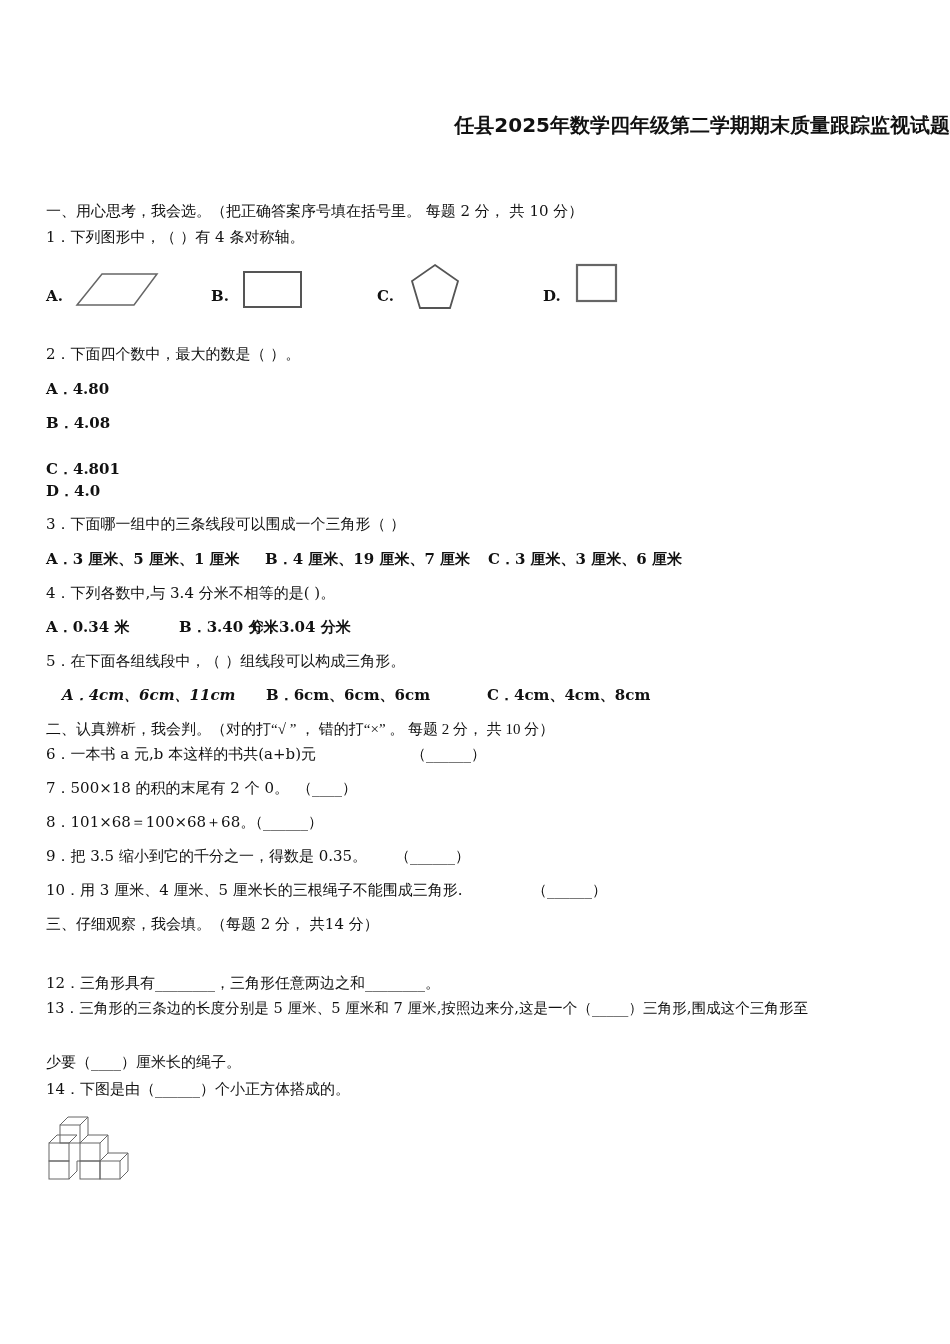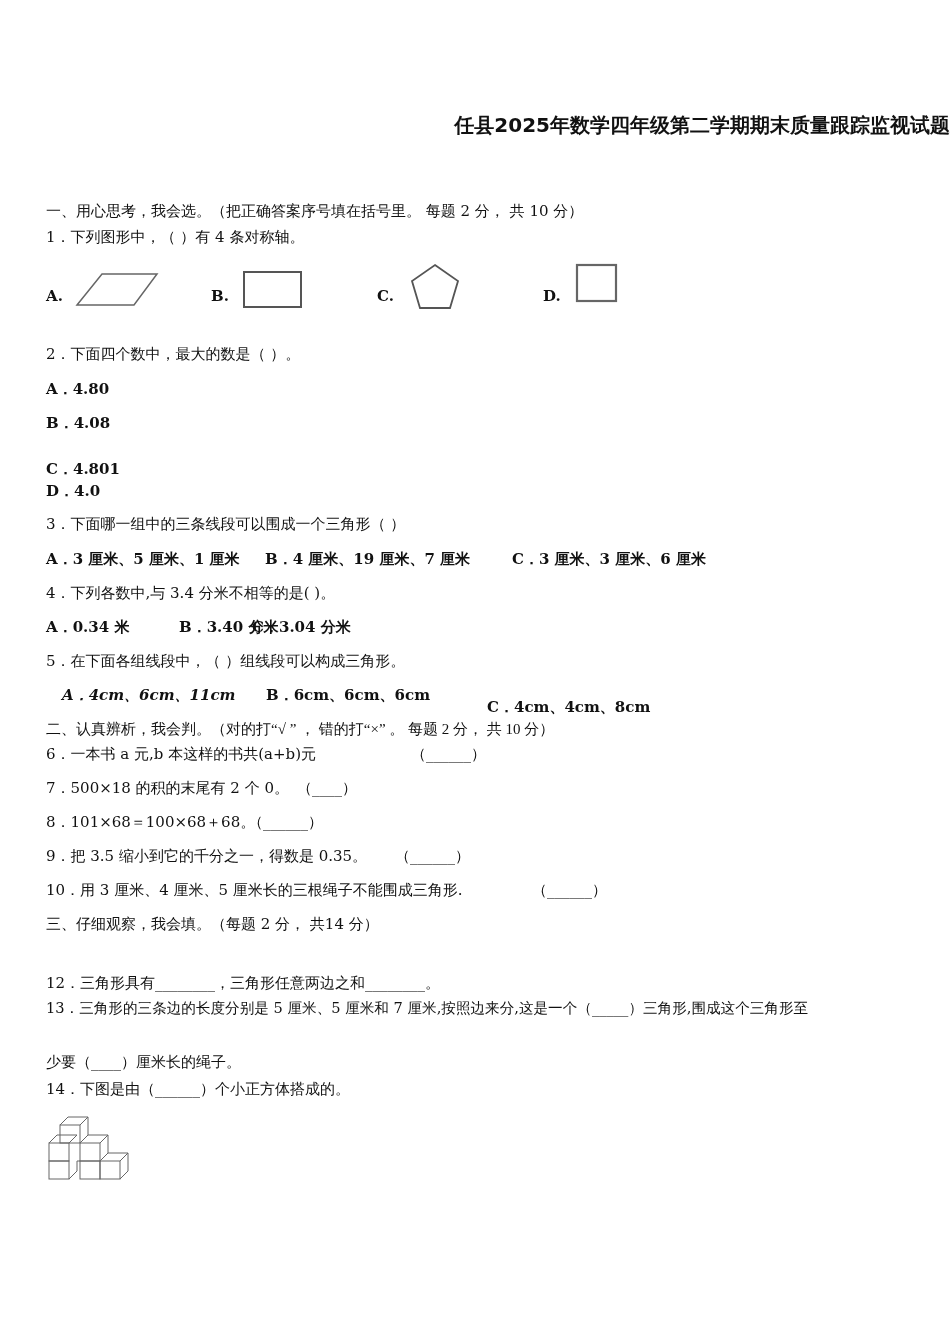--- a/index.html
+++ b/index.html
@@ -46,31 +46,31 @@
 
   <div class="line" style="top:344px;">2．下面四个数中，最大的数是（    ）。</div>
   <div class="line b" style="top:379px;">A．4.80</div>
   <div class="line b" style="top:413px;">B．4.08</div>
   <div class="line b" style="top:447px;margin-top:12px;">C．4.801</div>
   <div class="line b" style="top:481px;">D．4.0</div>
 
   <div class="line" style="top:514px;">3．下面哪一组中的三条线段可以围成一个三角形（                ）</div>
   <div class="opt b" style="left:46px; top:549px;">A．3 厘米、5 厘米、1 厘米</div>
   <div class="opt b" style="left:265px; top:549px;">B．4 厘米、19 厘米、7 厘米</div>
-  <div class="opt b" style="left:512px; top:549px;">C．3 厘米、3 厘米、6 厘米</div>
+  <div class="opt b" style="left:488px; top:549px;">C．3 厘米、3 厘米、6 厘米</div>
 
   <div class="line" style="top:583px;">4．下列各数中,与 3.4 分米不相等的是(        )。</div>
   <div class="opt b" style="left:46px; top:617px;">A．0.34 米</div>
   <div class="opt b" style="left:141px; top:617px;margin-left:38px;">B．3.40 分米</div>
   <div class="opt b" style="left:252px; top:617px;">C．3.04 分米</div>
 
   <div class="line" style="top:651px;">5．在下面各组线段中，（    ）组线段可以构成三角形。</div>
   <div class="opt b" style="left:62px; top:685px;font-style:italic;">A．4cm、6cm、11cm</div>
   <div class="opt b" style="left:266px; top:685px;">B．6cm、6cm、6cm</div>
-  <div class="opt b" style="left:487px; top:685px;margin-top:12px;">C．4cm、4cm、8cm</div>
+  <div class="opt b" style="left:487px; top:685px;">C．4cm、4cm、8cm</div>
 
   <div class="line" style="top:719px;font-family:Liberation Serif, serif;">二、认真辨析，我会判。（对的打“√ ” ， 错的打“×” 。 每题 2 分， 共 10 分）</div>
 
   <div class="line" style="top:744px;">6．一本书 a 元,b 本这样的书共(a+b)元</div>
   <div class="opt" style="left:411px; top:744px;">（______）</div>
 
   <div class="line" style="top:778px;">7．500×18 的积的末尾有 2 个 0。</div>
   <div class="opt" style="left:297px; top:778px;">（____）</div>
 
   <div class="line" style="top:812px;">8．101×68＝100×68＋68。</div>

